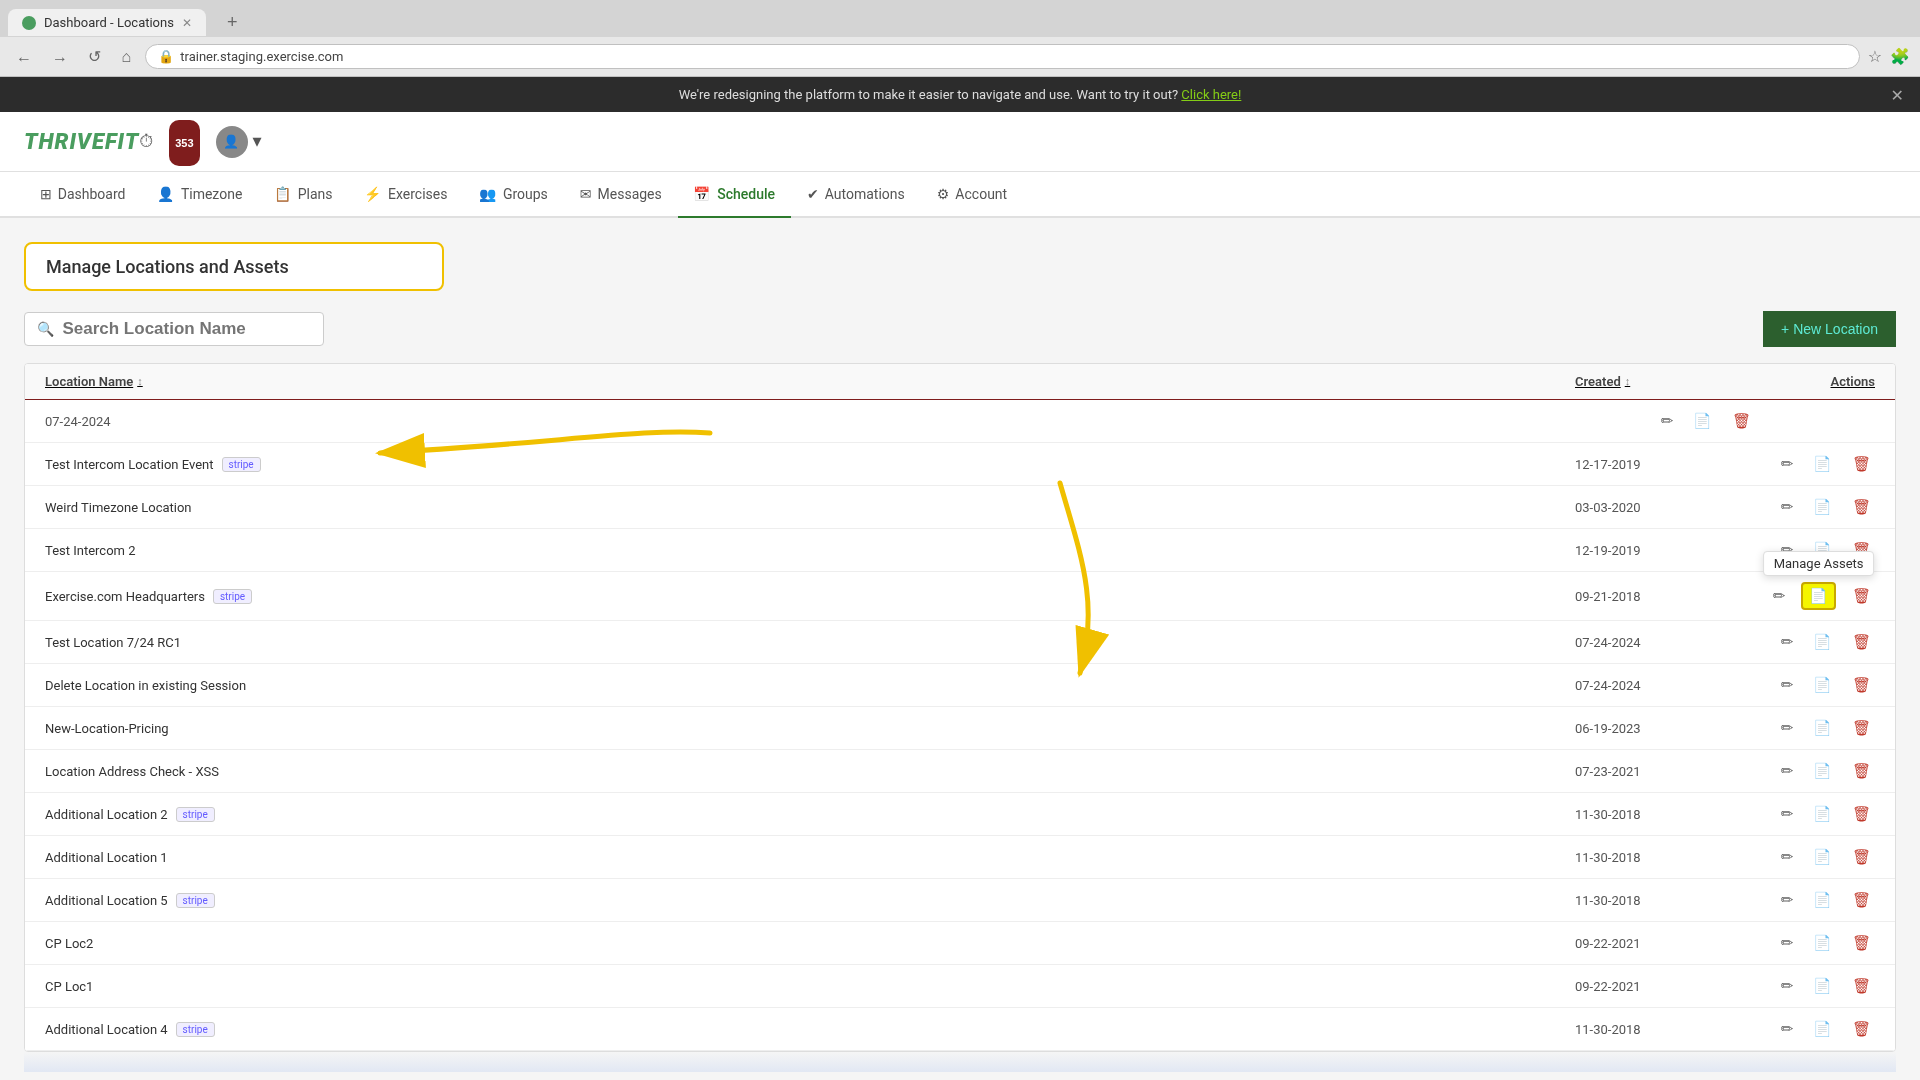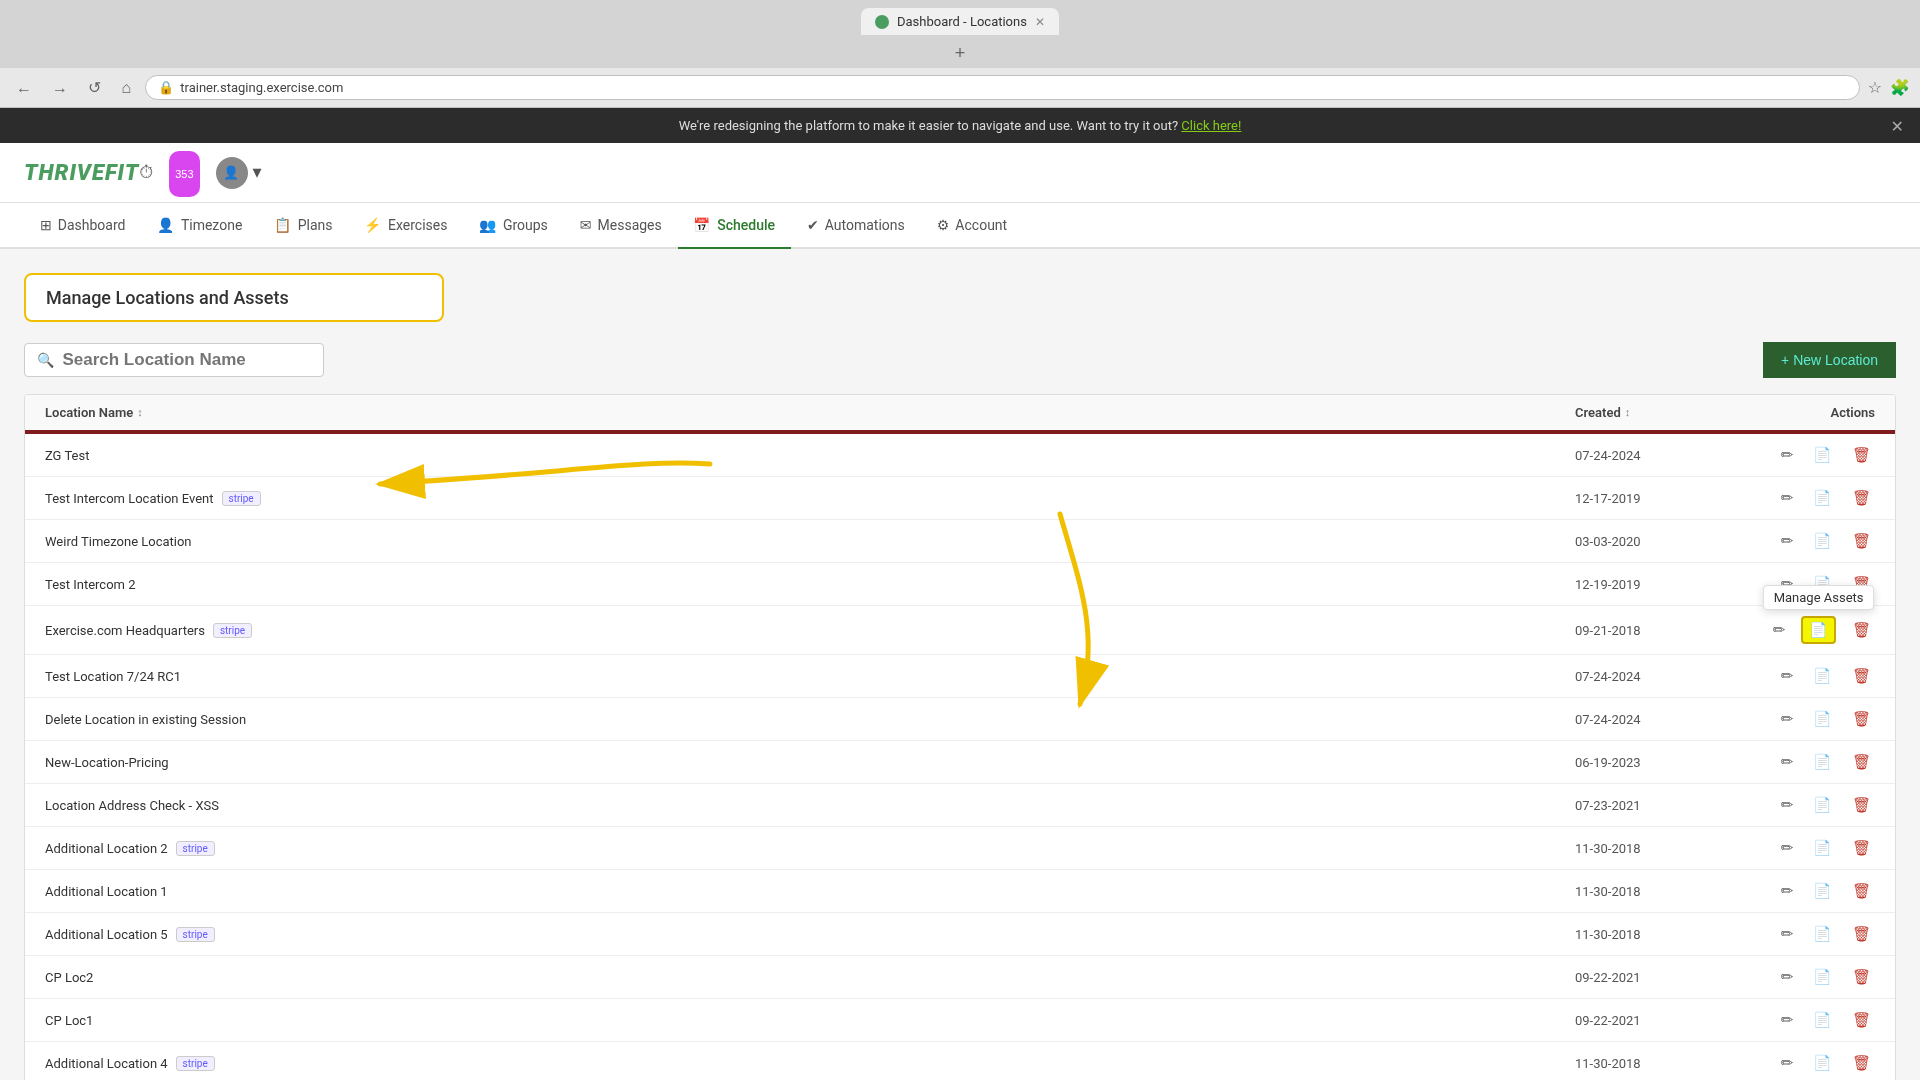--- a/index.html
+++ b/index.html
@@ -1,20 +1,20 @@
 <!DOCTYPE html>
 <html><head>
   <meta charset="utf-8">
   <style>
     * { box-sizing: border-box; margin: 0; padding: 0; }
     body { font-family: -apple-system, BlinkMacSystemFont, 'Segoe UI', Roboto, sans-serif; background: #e8e8e8; font-size: 14px; }
 
     
     .browser-chrome { background: #e0e0e0; border-bottom: 1px solid #c0c0c0; }
-    .browser-tab-bar { display: flex; align-items: center; padding: 8px 8px 0; gap: 4px; background: #d4d4d4; flex-direction: column; }
+    .browser-tab-bar { display: flex; align-items: center; padding: 8px 8px 0; gap: 13px; background: #d4d4d4; }
     .browser-tab { display: flex; align-items: center; gap: 8px; background: #f0f0f0; padding: 6px 14px; border-radius: 8px 8px 0 0; font-size: 13px; color: #333; min-width: 180px; }
     .browser-tab .favicon { width: 14px; height: 14px; background: #888; border-radius: 2px; flex-shrink: 0; }
     .browser-tab .tab-close { margin-left: auto; color: #888; cursor: pointer; font-size: 12px; }
     .tab-new { background: none; border: none; font-size: 18px; color: #666; cursor: pointer; padding: 4px 8px; }
     .browser-toolbar { display: flex; align-items: center; padding: 6px 10px; gap: 8px; background: #e8e8e8; }
     .nav-btn { background: none; border: none; font-size: 16px; color: #666; cursor: pointer; padding: 4px 6px; border-radius: 4px; }
     .address-bar { flex: 1; display: flex; align-items: center; background: white; border: 1px solid #c0c0c0; border-radius: 20px; padding: 4px 12px; gap: 6px; }
     .address-bar span { font-size: 13px; color: #444; }
     .browser-actions { display: flex; gap: 8px; }
     .browser-action-btn { background: none; border: none; font-size: 16px; color: #666; cursor: pointer; }
@@ -26,21 +26,21 @@
     .announcement-bar { background: #2c2c2c; color: #ddd; text-align: center; padding: 10px 20px; font-size: 13px; position: relative; }
     .announcement-bar a { color: #84cc16; text-decoration: underline; cursor: pointer; }
     .announcement-close { position: absolute; right: 16px; top: 50%; transform: translateY(-50%); color: #aaa; cursor: pointer; font-size: 16px; }
 
     
     .app-header { background: white; border-bottom: 1px solid #e0e0e0; padding: 0 24px; display: flex; align-items: center; justify-content: flex-start; height: 60px; }
     .logo { font-size: 22px; font-weight: 900; color: #2c2c2c; letter-spacing: 1px; font-style: italic; }
     .logo span { color: #4a9d5f; }
     .header-right { display: flex; align-items: center; gap: 16px; }
     .header-icon-btn { background: none; border: none; cursor: pointer; color: #555; font-size: 18px; position: relative; }
-    .badge { background: #d946ef; color: white; border-radius: 10px; padding: 17px 6px; font-size: 11px; font-weight: normal; }
+    .badge { background: #7f1d1d; color: white; border-radius: 10px; padding: 17px 6px; font-size: 11px; font-weight: bold; }
     .avatar { width: 32px; height: 32px; border-radius: 50%; background: #888; overflow: hidden; display: inline-flex; align-items: center; justify-content: center; color: white; font-size: 13px; }
 
     
     .app-nav { background: white; border-bottom: 2px solid #e0e0e0; padding: 0 24px; display: flex; gap: 0; }
     .nav-item { display: flex; align-items: center; gap: 6px; padding: 14px 16px; color: #555; font-size: 14px; cursor: pointer; border-bottom: 2px solid transparent; margin-bottom: -2px; text-decoration: none; }
     .nav-item.active { color: #2c7a2c; border-bottom: 2px solid #2c7a2c; font-weight: 500; }
     .nav-icon { font-size: 14px; }
 
     
     .page-content { padding: 24px; background: #f5f5f5; min-height: calc(100vh - 160px); }
@@ -50,21 +50,21 @@
     .page-title-text { font-size: 18px; color: #333; font-weight: 500; }
 
     
     .toolbar { display: flex; align-items: center; justify-content: space-between; margin-bottom: 16px; }
     .search-box { display: flex; align-items: center; background: white; border: 1px solid #ccc; border-radius: 4px; padding: 6px 12px; gap: 8px; min-width: 300px; }
     .search-box input { border: none; outline: none; font-size: 17px; color: #a21caf; width: 100%; background: transparent; font-weight: bold; }
     .new-location-btn { background: #2c5f2e; color: #5eead4; border: none; border-radius: 0; padding: 10px 18px; font-size: 14px; cursor: pointer; display: flex; align-items: center; gap: 6px; }
 
     
     .locations-table { background: white; border-radius: 4px; border: 1px solid #ddd; overflow: hidden; width: 100%; }
-    .table-header { display: grid; grid-template-columns: 1fr 180px 120px; padding: 10px 20px; background: #f9f9f9; border-bottom: 4px solid #7f1d1d; }
+    .table-header { display: grid; grid-template-columns: 1fr 180px 120px; padding: 10px 20px; background: #f9f9f9; border-bottom: 1px solid #7f1d1d; text-decoration: underline; }
     .col-header { font-size: 13px; font-weight: 600; color: #444; display: flex; align-items: center; gap: 4px; }
     .sort-icon { color: #888; font-size: 11px; }
     .table-row { display: grid; grid-template-columns: 1fr 180px 120px; padding: 10px 20px; border-bottom: 1px solid #eee; align-items: center; background: white; }
     .location-name { font-size: 13px; color: #333; display: flex; align-items: center; gap: 8px; }
     .stripe-badge { font-size: 10px; color: #635bff; background: #f0eeff; padding: 1px 6px; border-radius: 3px; border: 1px solid #ccc; }
     .date-cell { font-size: 13px; color: #555; }
     .actions-cell { display: flex; align-items: center; gap: 12px; justify-content: flex-end; }
     .action-btn { background: none; border: none; cursor: pointer; color: #666; font-size: 15px; padding: 2px 4px; border-radius: 3px; }
     .action-btn.green { color: #2c7a2c; }
     .action-btn.red { color: #c0392b; }
@@ -225,23 +225,20 @@
           <div class="col-header">
             <span>Created</span>
             <span class="sort-icon">↕</span>
           </div>
           <div class="col-header" style="justify-content:flex-end;">
             <span>Actions</span>
           </div>
         </div>
 
         <div class="table-row">
-          <div class="location-name">
-            <span>ZG Test</span>
-          </div>
           <div class="date-cell">07-24-2024</div>
           <div class="actions-cell">
             <button class="action-btn">✏</button>
             <button class="action-btn green">📄</button>
             <button class="action-btn red">🗑</button>
           </div>
         </div>
 
         <div class="table-row">
           <div class="location-name">

